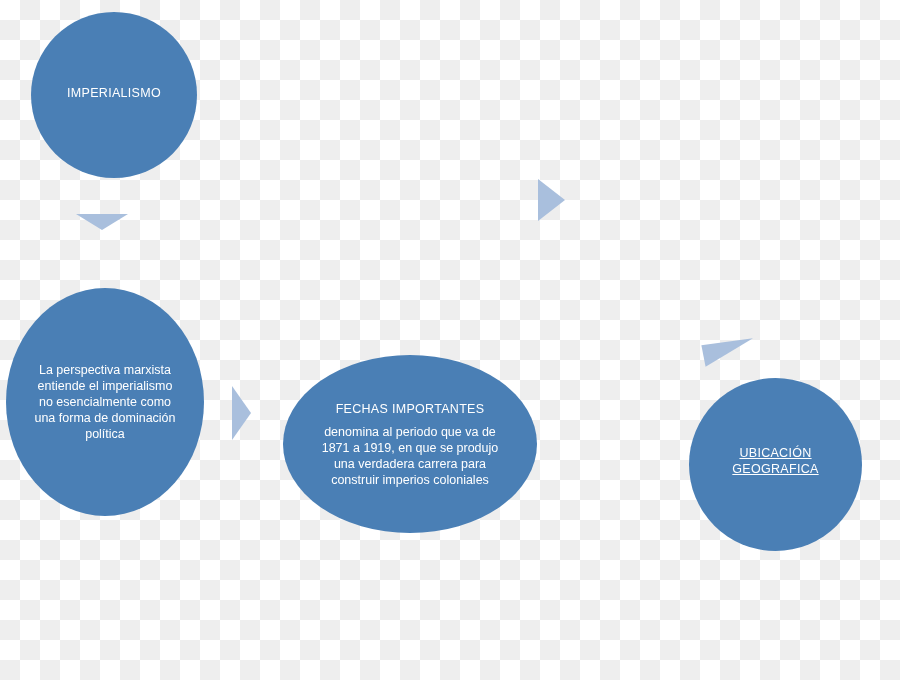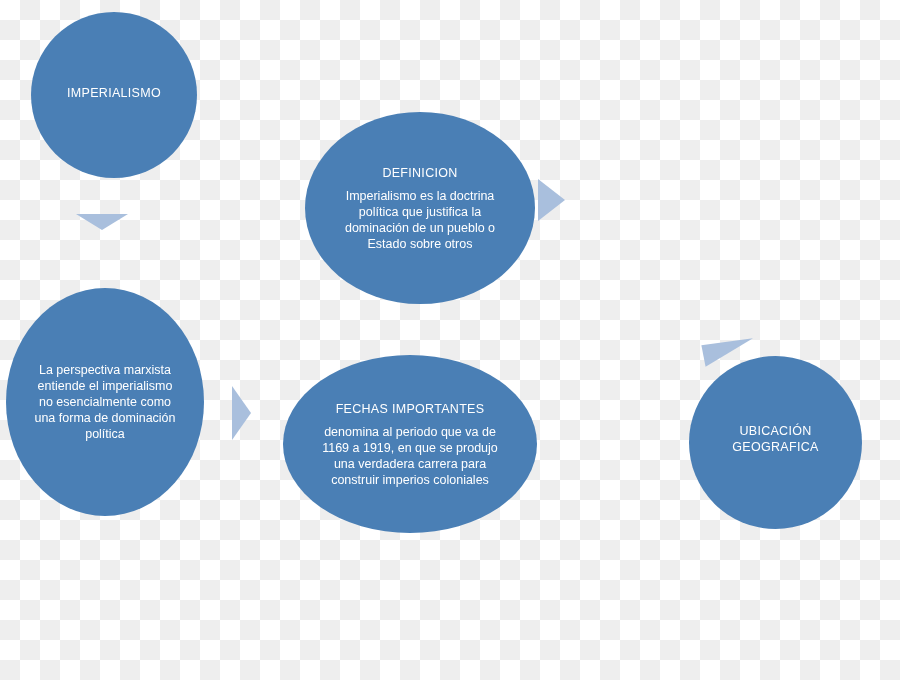--- a/index.html
+++ b/index.html
@@ -52,21 +52,21 @@
   .node.title-only .heading {
     margin-bottom: 4px;
   }
 
   
   #node-imperialismo   { left: 31px;  top: 12px;  width: 166px; height: 166px; }
   #node-definicion     { left: 305px; top: 112px; width: 230px; height: 192px; }
   #node-consecuencias  { left: 569px; top: 128px; width: 248px; height: 192px; }
   #node-marxista       { left: 6px;   top: 288px; width: 198px; height: 228px; justify-content: center; }
   #node-fechas         { left: 283px; top: 355px; width: 254px; height: 178px; text-align: center; }
-  #node-ubicacion      { left: 689px; top: 356px; width: 173px; height: 173px; }
+  #node-ubicacion      { left: 689px; top: 378px; width: 173px; height: 173px; text-decoration: underline; }
 
   
   .arrow {
     position: absolute;
     width: 0;
     height: 0;
   }
   #arrow-imperialismo-marxista {
     left: 76px; top: 214px;
     border-left: 26px solid transparent;
@@ -95,41 +95,34 @@
 </style>
 </head>
 <body>
 
 <div id="canvas">
 
   <div class="node title-only" id="node-imperialismo">
     <div class="heading">IMPERIALISMO</div>
   </div>
 
-  <div class="node" id="node-definicion">
-    <div class="heading">DEFINICION</div>
-    <div class="body">Imperialismo es la doctrina
-política que justifica la
-dominación de un pueblo o
-Estado sobre otros</div>
-  </div>
 
 
   <div class="node" id="node-marxista">
     <div class="body">La perspectiva marxista
 entiende el imperialismo
 no esencialmente como
 una forma de dominación
 política</div>
   </div>
 
   <div class="node" id="node-fechas">
     <div class="heading">FECHAS IMPORTANTES</div>
     <div class="body">denomina al periodo que va de
-1169 a 1919, en que se produjo
+1871 a 1919, en que se produjo
 una verdadera carrera para
 construir imperios coloniales</div>
   </div>
 
   <div class="node" id="node-ubicacion">
     <div class="heading">UBICACIÓN
 GEOGRAFICA</div>
   </div>
 
   <div class="arrow" id="arrow-imperialismo-marxista"></div>

